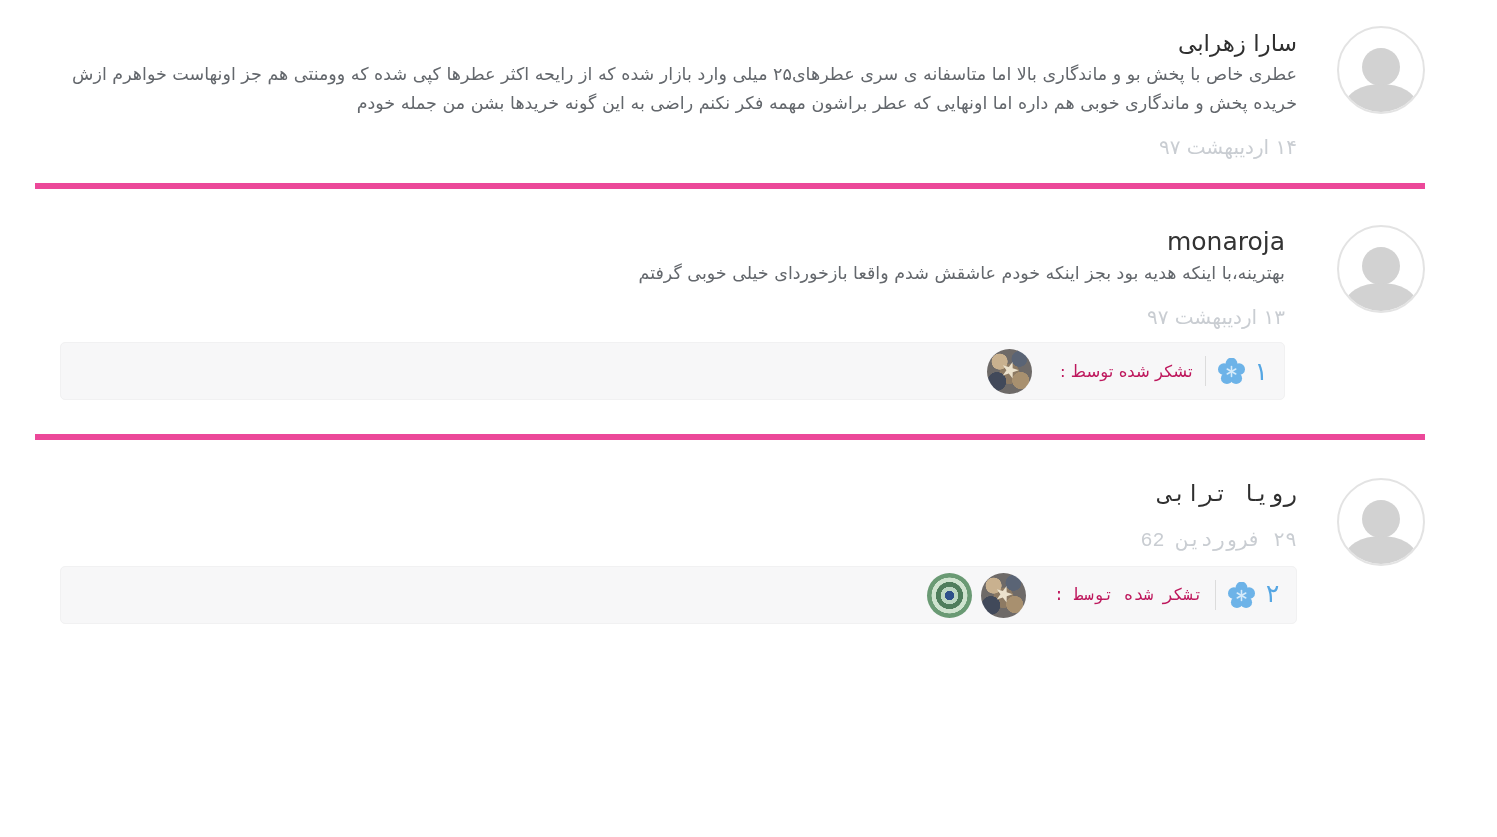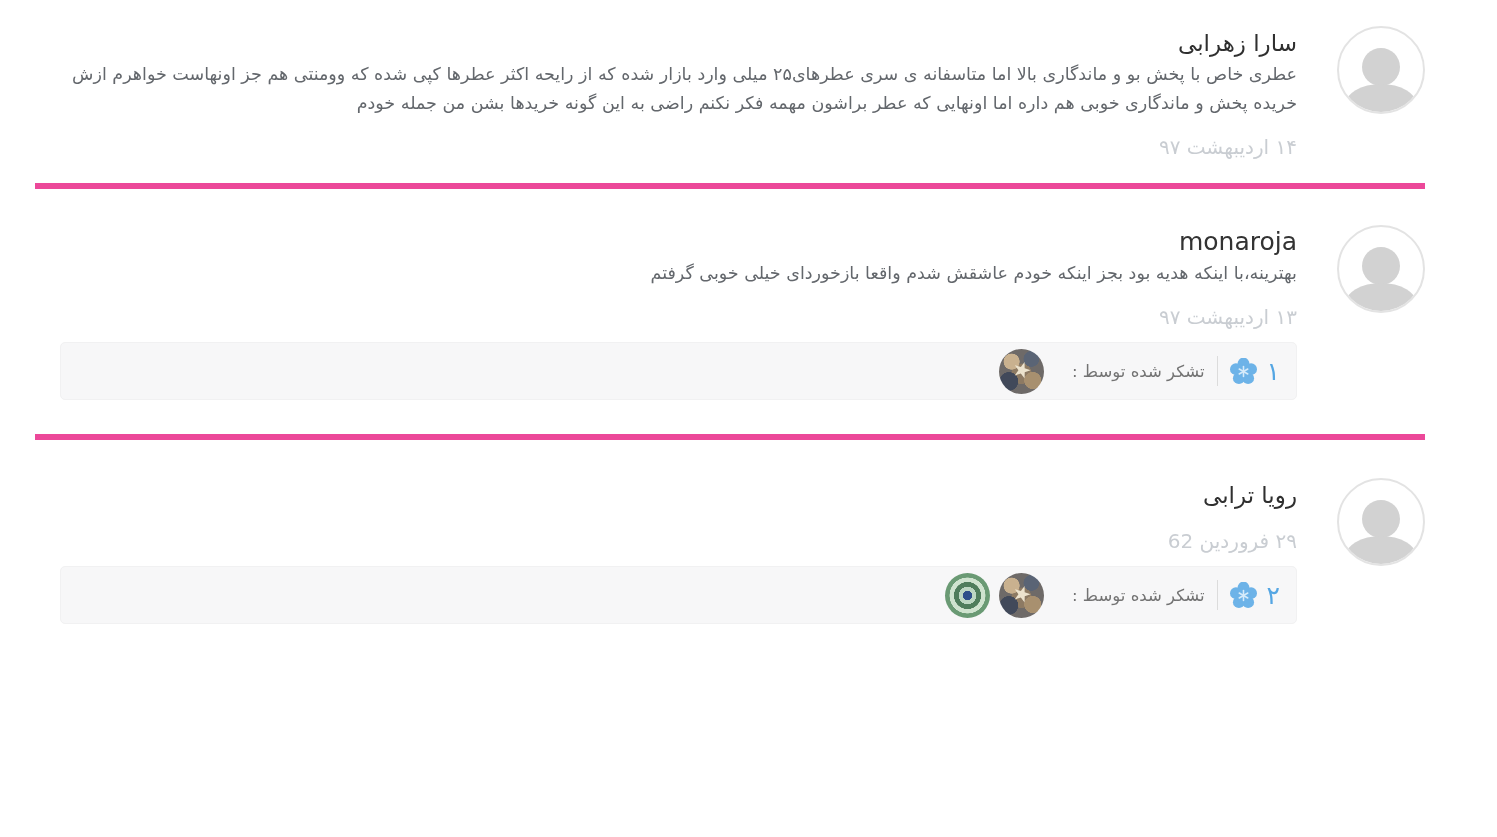--- a/index.html
+++ b/index.html
@@ -5,22 +5,22 @@
   * { margin: 0; padding: 0; box-sizing: border-box; }
   html, body { width: 1497px; height: 837px; background: #ffffff; overflow: hidden; }
   body { font-family: "DejaVu Sans", sans-serif; }
 
   .comments-wrap { margin: 0 35px 0 72px; direction: rtl; }
   .comments-wrap { margin-right: 72px; margin-left: 35px; }
 
   .comment { display: flex; flex-direction: row; border-bottom: 6px solid #ec4899; }
   .comment:last-child { border-bottom: none; }
   .comment-1 { padding: 26px 0 26px; }
-  .comment-2 { padding: 36px 0 34px; }
-  .comment-3 { padding: 38px 0 28px; }
+  .comment-2 { padding: 36px 0 34px; gap: 12px; }
+  .comment-3 { padding: 38px 0 28px; font-family: Liberation Mono, monospace; }
 
   
   .avatar-col { flex: 0 0 88px; margin-left: 40px; }
   .avatar { width: 88px; height: 88px; border-radius: 50%; border: 2px solid #e3e3e3;
             background: #fff; position: relative; overflow: hidden; }
   .avatar .head { position: absolute; width: 38px; height: 38px; border-radius: 50%;
                   background: #d2d2d2; left: 50%; top: 20px; transform: translateX(-50%); }
   .avatar .shoulders { position: absolute; width: 72px; height: 42px;
                   border-radius: 50% 50% 0 0; background: #d2d2d2;
                   left: 50%; bottom: -14px; transform: translateX(-50%); }
@@ -34,21 +34,21 @@
   .comment-date { margin-top: 19px; font-size: 20px; line-height: 20px; color: #c9cdd2;
                   text-align: right; }
 
   
   .thanks-bar { margin-top: 15px; margin-left: 25px; height: 58px; background: #f7f7f8;
                 border: 1px solid #f1f1f2; border-radius: 5px;
                 display: flex; align-items: center; padding: 0 16px; }
   .thanks-count { font-size: 25px; color: #55a6e3; margin-left: 10px; line-height: 1; }
   .flower-badge { margin-left: 12px; display: inline-flex; }
   .bar-divider { width: 1px; height: 30px; background: #dcdcdc; margin-left: 12px; }
-  .thanks-label { font-size: 16.5px; color: #737373; margin-left: 28px; }
+  .thanks-label { font-size: 16.5px; color: #be185d; margin-left: 28px; }
   .thankers { display: flex; align-items: center; gap: 9px; }
   .thumb { width: 45px; height: 45px; border-radius: 50%; position: relative;
            overflow: hidden; flex: 0 0 auto; }
   .thumb-seashell { background:
       radial-gradient(circle at 28% 28%, #c9b18f 0 17%, rgba(0,0,0,0) 18%),
       radial-gradient(circle at 72% 22%, #5a6475 0 16%, rgba(0,0,0,0) 17%),
       radial-gradient(circle at 22% 72%, #41495a 0 19%, rgba(0,0,0,0) 20%),
       radial-gradient(circle at 75% 70%, #a8906f 0 18%, rgba(0,0,0,0) 19%),
       radial-gradient(circle at 50% 55%, #8d7a63 0 30%, rgba(0,0,0,0) 31%),
       #6e6a68; }

